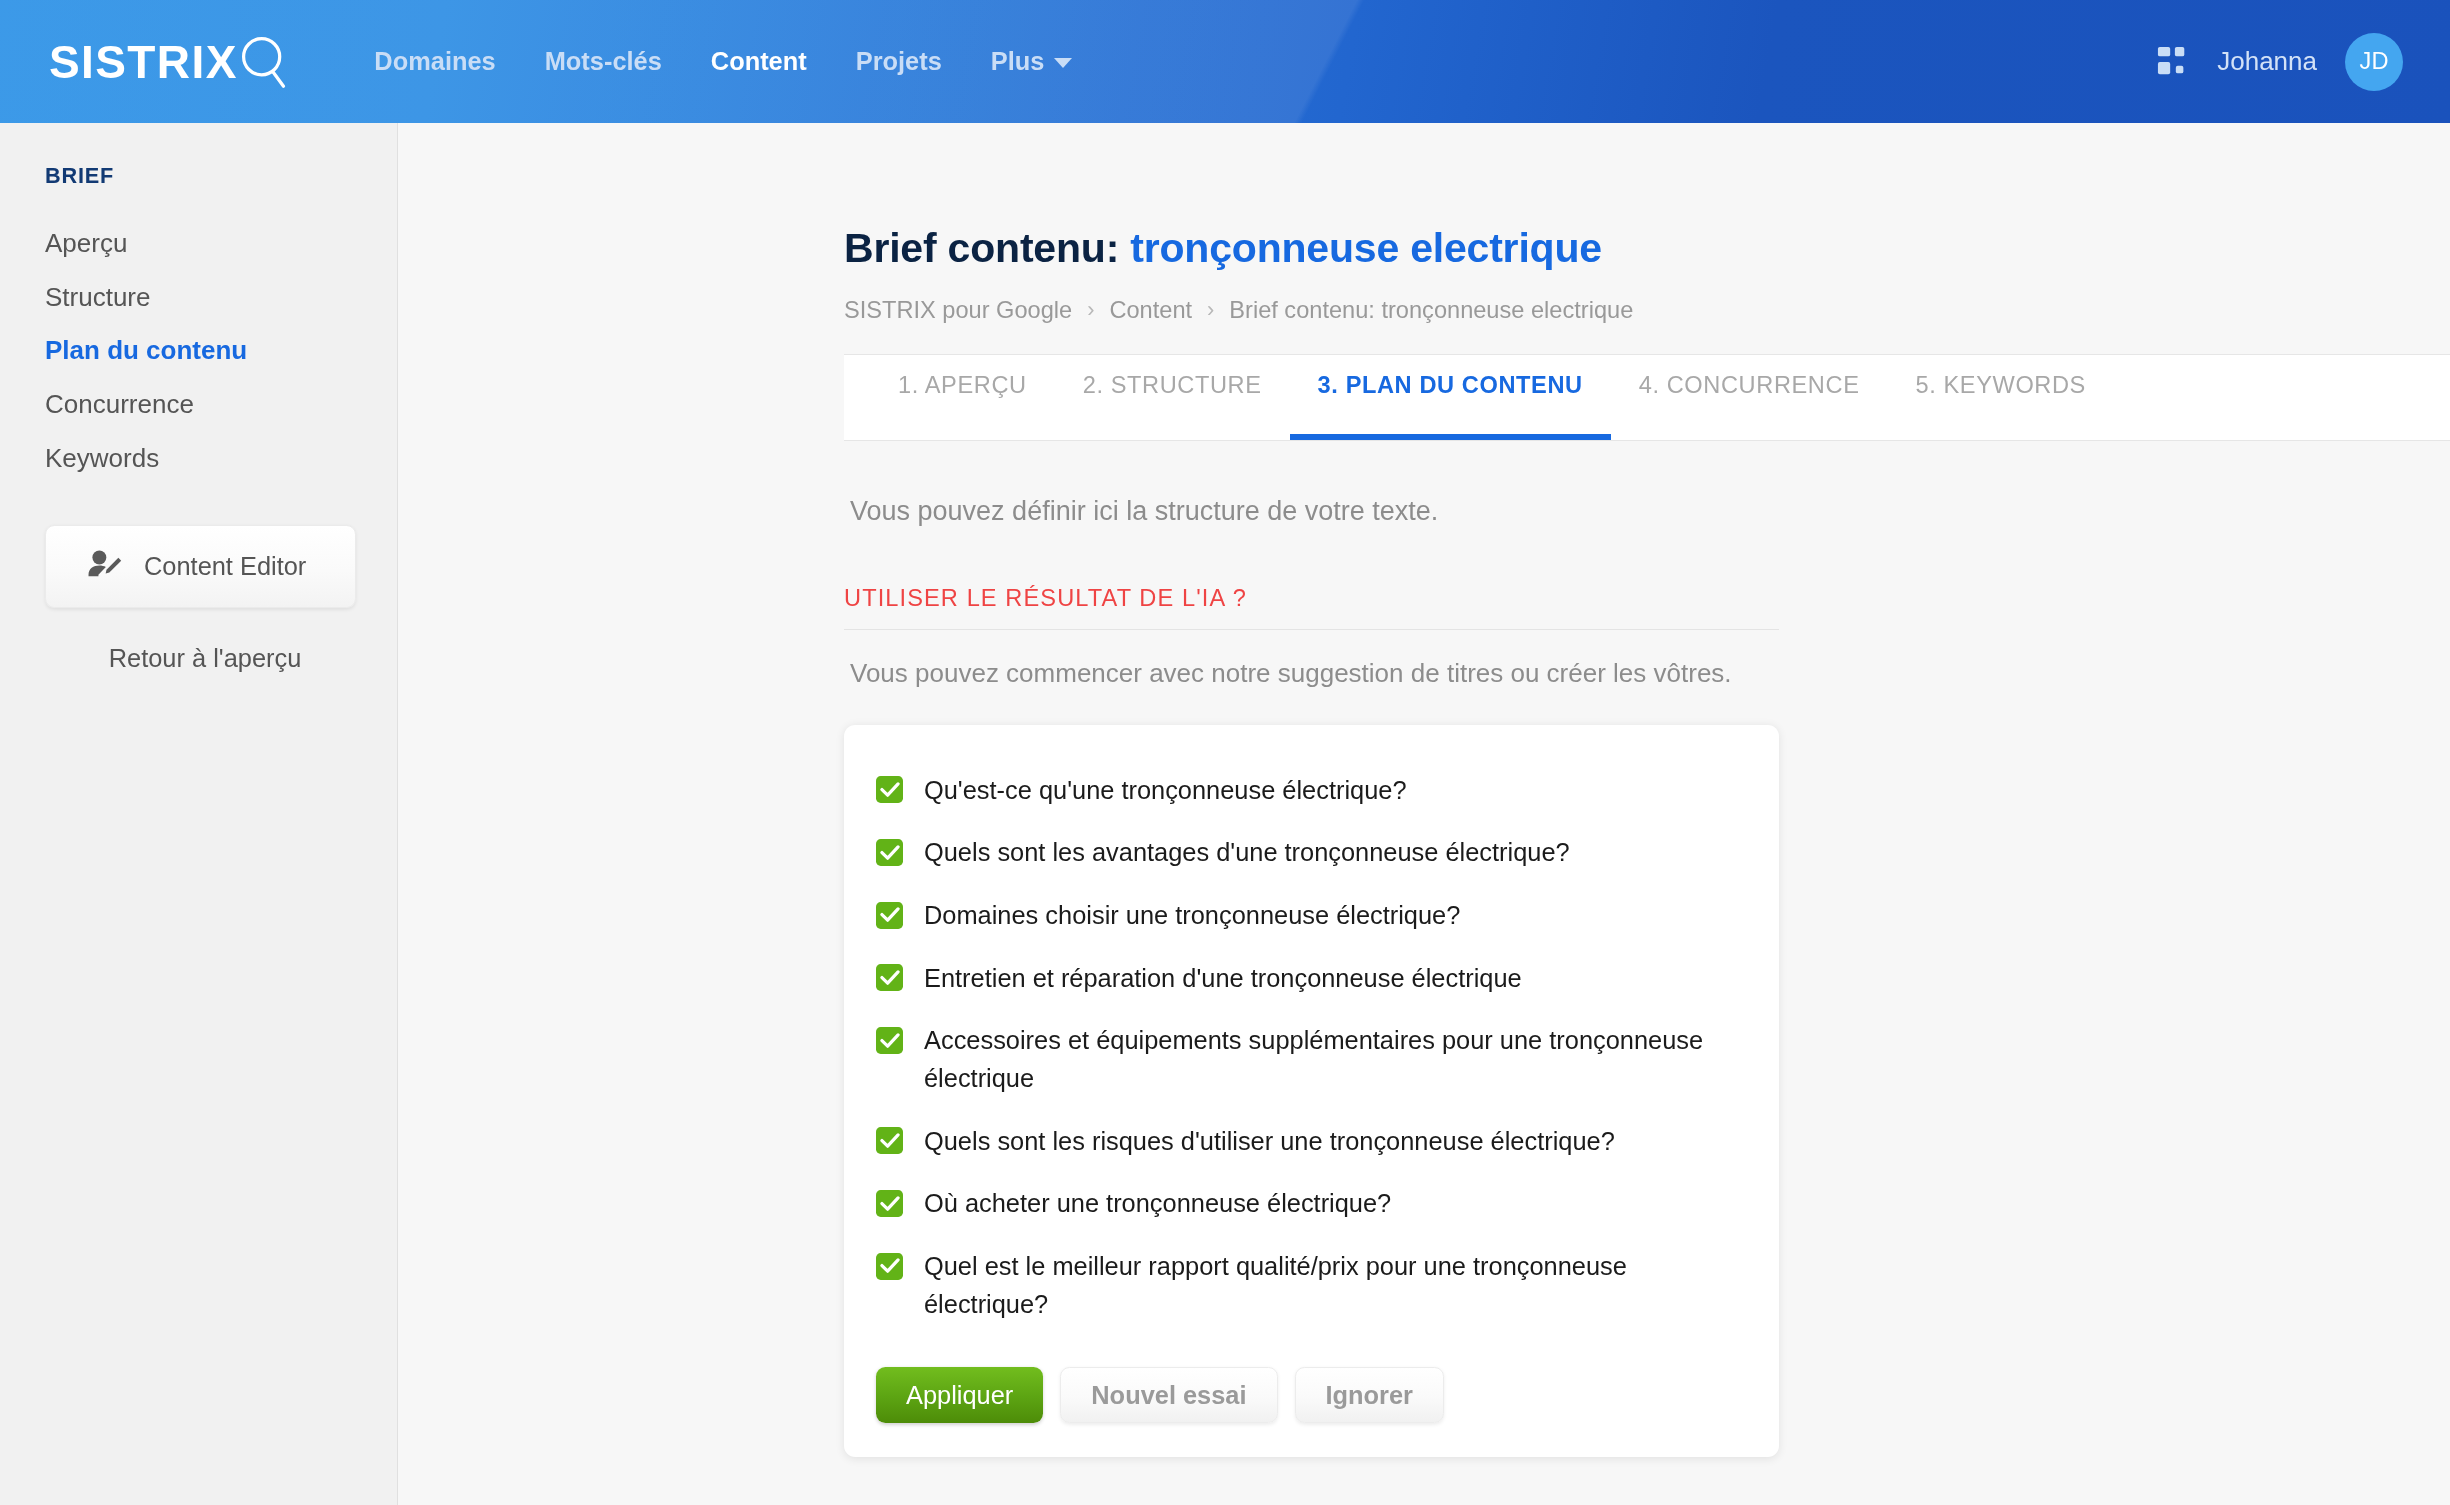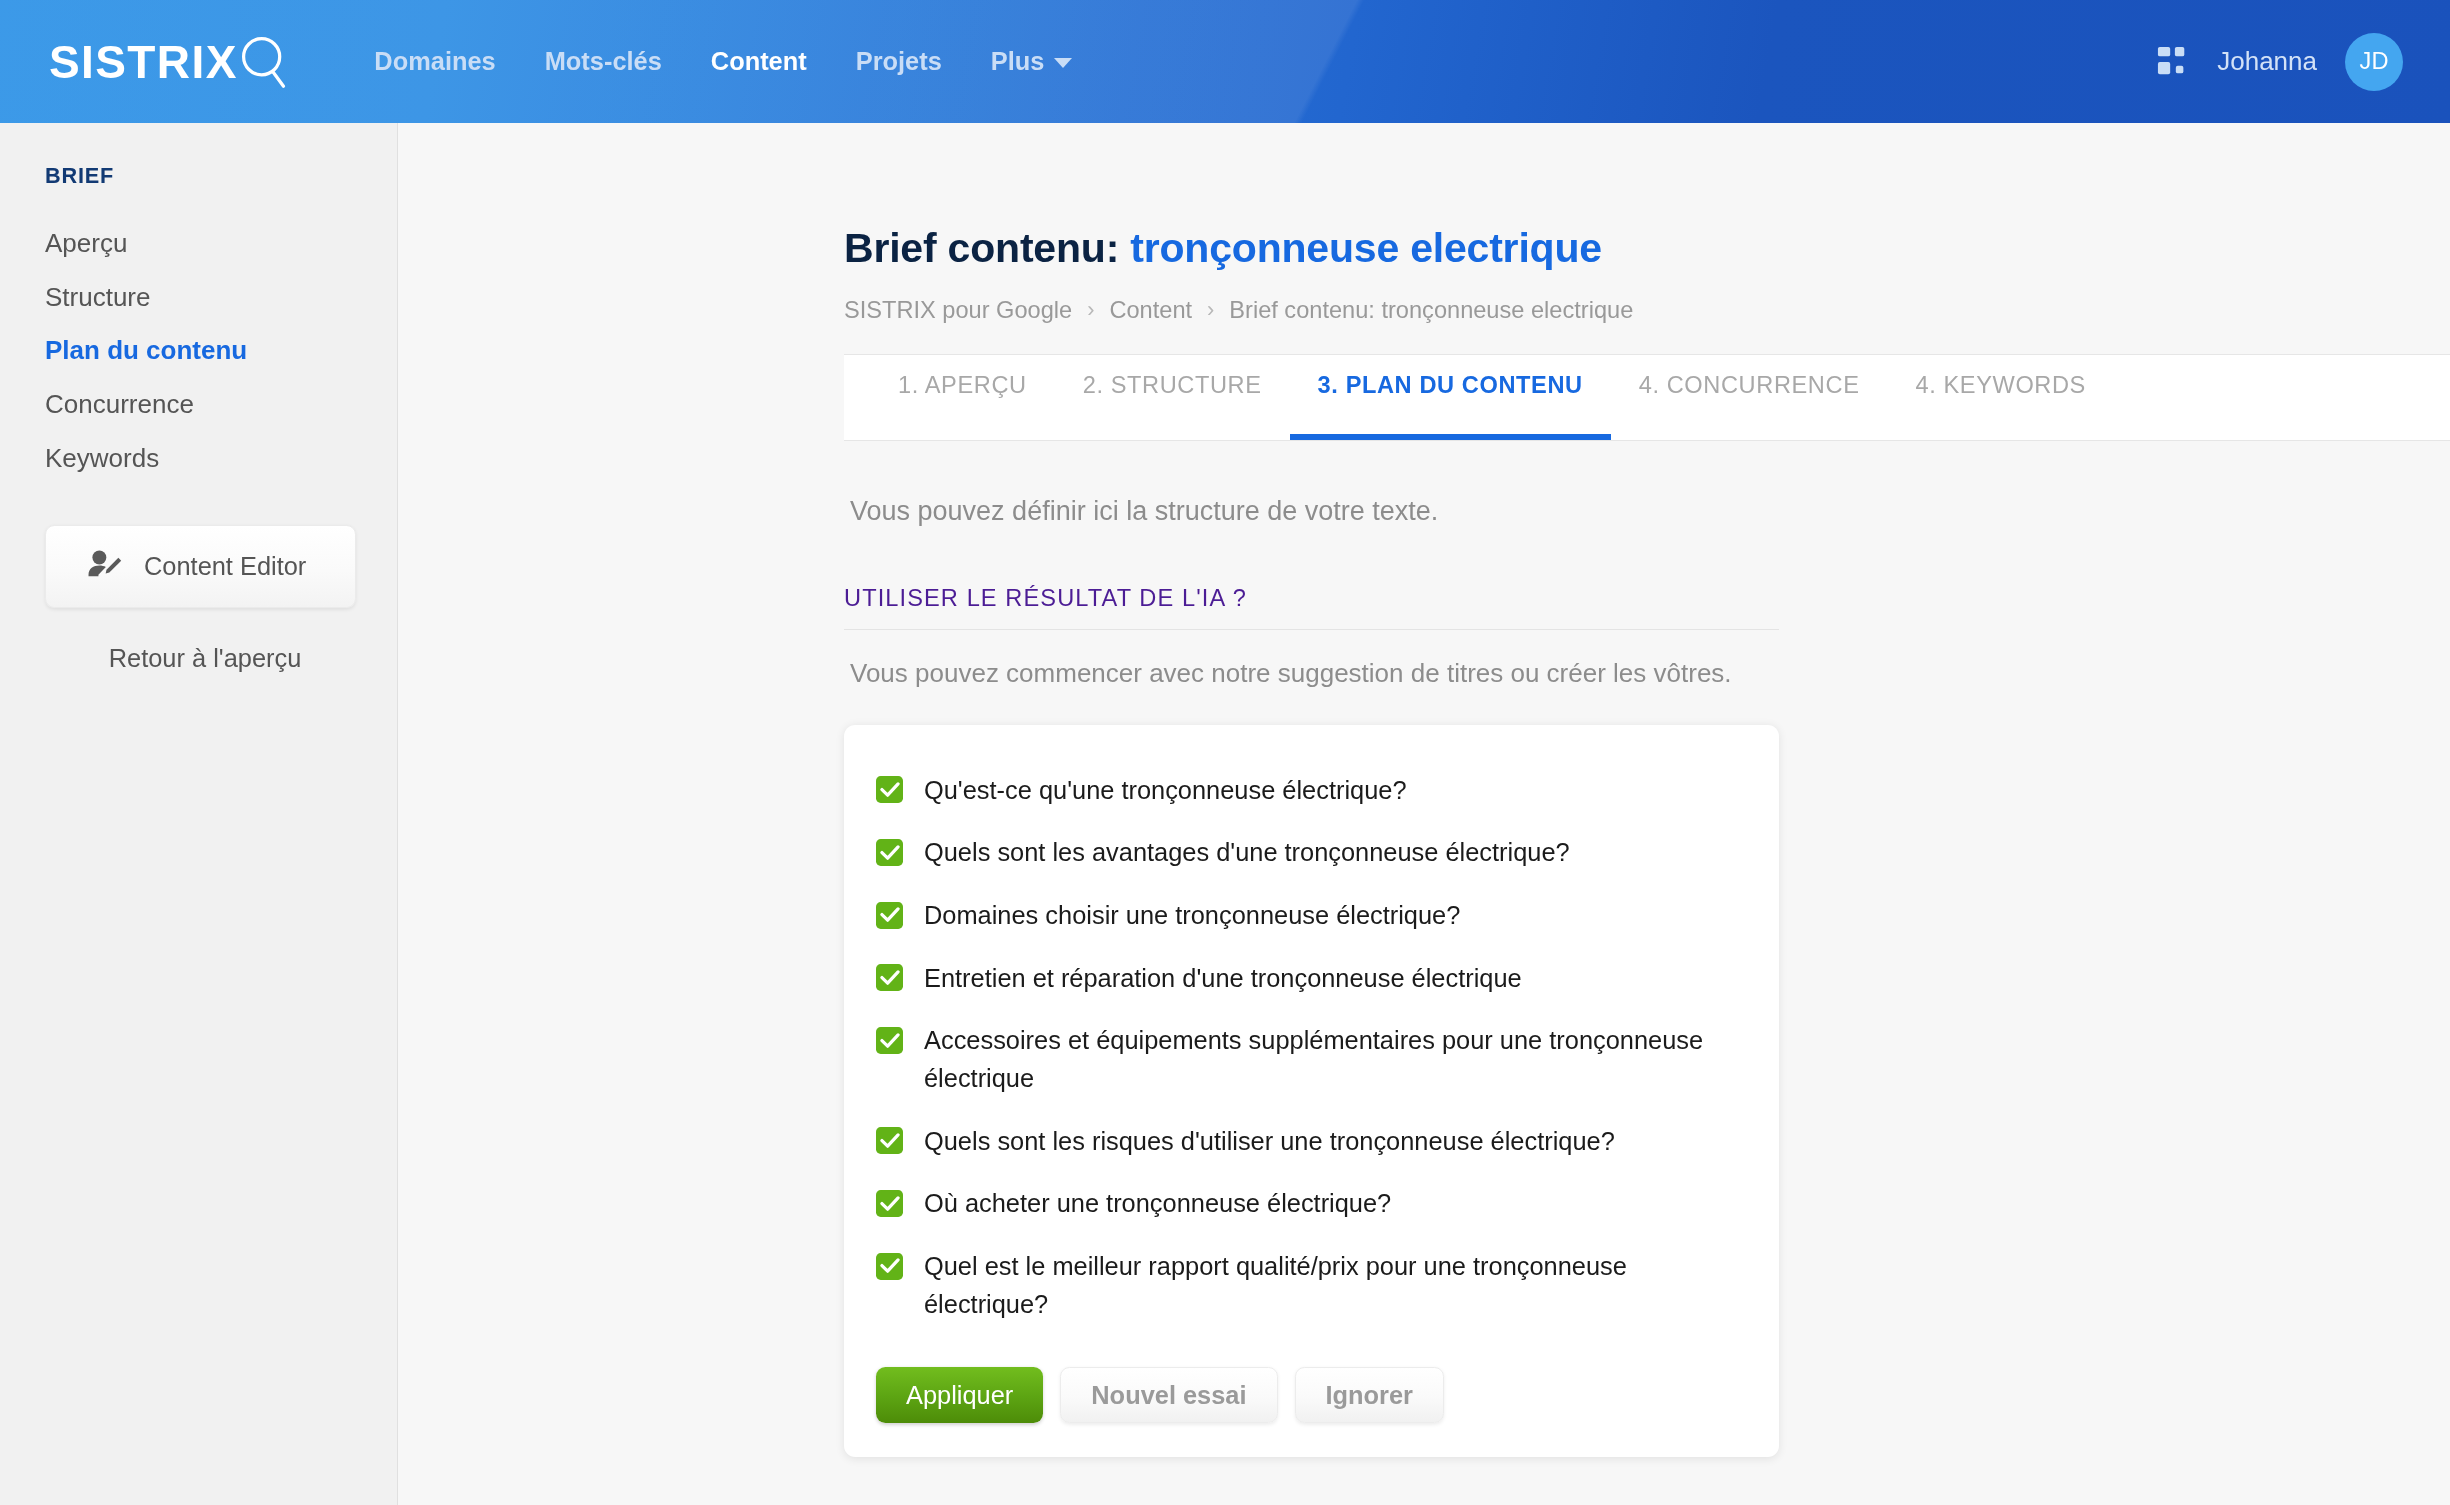--- a/index.html
+++ b/index.html
@@ -230,21 +230,21 @@
     margin: 55px 0 0 452px;
     font-size: 27px;
     color: #8c8c8c;
   }
 
   .ai-heading {
     margin: 58px 0 11px 446px;
     width: 935px;
     font-size: 23.6px;
     letter-spacing: 1.1px;
-    color: #4c1d95;
+    color: #ef4444;
     padding-bottom: 17px;
     border-bottom: 0.9px solid #e4e4e4;
   }
 
   .ai-sub {
     margin: 28px 0 0 452px;
     font-size: 26px;
     color: #8c8c8c;
   }
 
@@ -389,21 +389,21 @@
       <span class="crumb">Content</span>
       <span class="sep">›</span>
       <span class="crumb last">Brief contenu: tronçonneuse electrique</span>
     </nav>
 
     <div class="tabs-wrap">
       <div class="tab">1. APERÇU</div>
       <div class="tab">2. STRUCTURE</div>
       <div class="tab active">3. PLAN DU CONTENU</div>
       <div class="tab">4. CONCURRENCE</div>
-      <div class="tab">4. KEYWORDS</div>
+      <div class="tab">5. KEYWORDS</div>
     </div>
 
     <p class="intro-text">Vous pouvez définir ici la structure de votre texte.</p>
 
     <div class="ai-heading">UTILISER LE RÉSULTAT DE L'IA ?</div>
 
     <p class="ai-sub">Vous pouvez commencer avec notre suggestion de titres ou créer les vôtres.</p>
 
     <section class="card">
 

